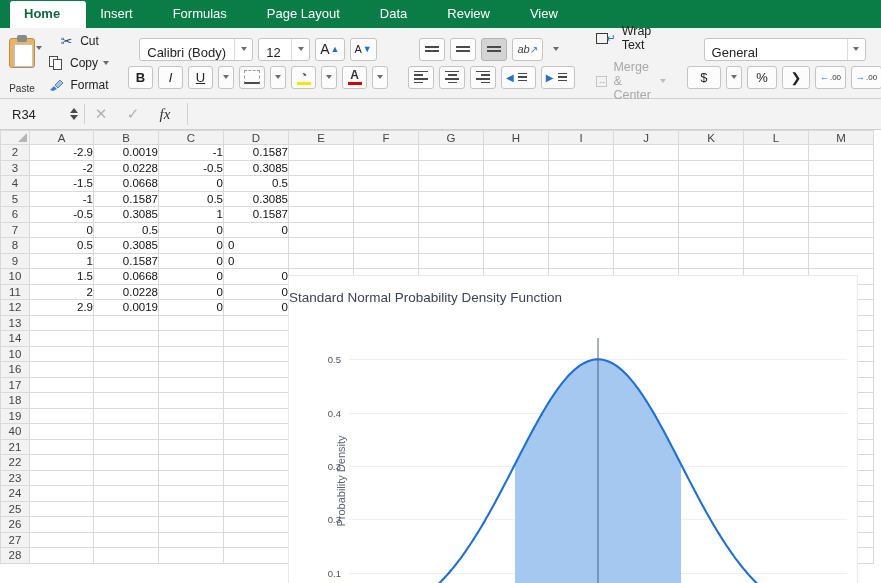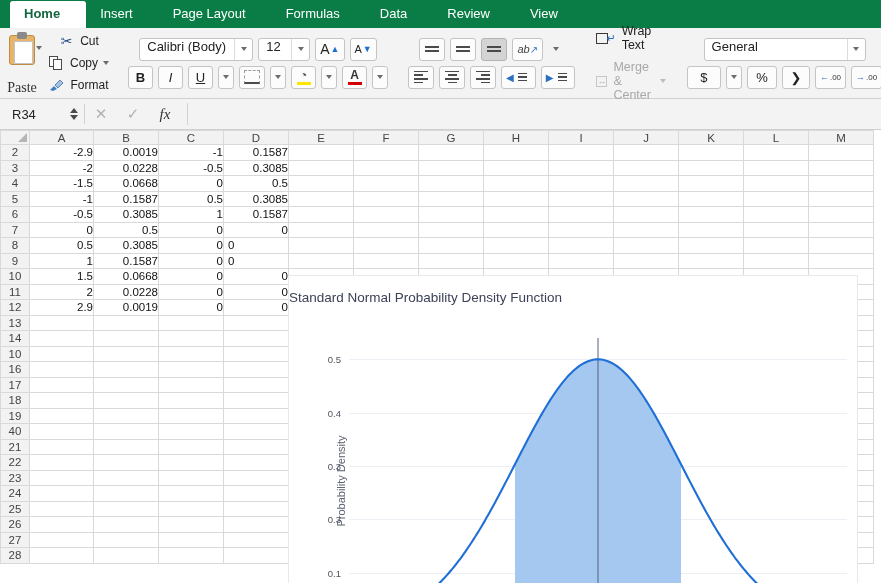--- a/index.html
+++ b/index.html
@@ -51,21 +51,21 @@
     background: #e8b46a; border: 1px solid #bd8b42; border-radius: 3px;
   }
   .cb-clip {
     position: absolute; left: 10px; top: 0px; width: 10px; height: 7px;
     background: #8a8a8a; border-radius: 2px;
   }
   .cb-page {
     position: absolute; left: 7px; top: 9px; width: 19px; height: 23px;
     background: #fff; border: 1px solid #c3c3c3;
   }
-  .paste-lbl { font-size: 14px; color: #333; margin-top: 14px; font-family: Liberation Serif, serif; }
+  .paste-lbl { font-size: 10px; color: #333; margin-top: 14px; }
   .mini-caret {
     width: 0; height: 0; border-left: 3.5px solid transparent;
     border-right: 3.5px solid transparent; border-top: 4px solid #6b6b6b;
     display: inline-block;
   }
   .clip-caret { position: absolute; right: 2px; top: 18px; }
 
   .cbcol { display: flex; flex-direction: column; justify-content: center; gap: 2px; padding-left: 4px; }
   .cbrow { display: flex; align-items: center; gap: 5px; height: 20px; font-size: 12px; color: #222; cursor: pointer; }
   .cbrow .gi { width: 17px; height: 16px; position: relative; flex: 0 0 17px; }
@@ -76,21 +76,21 @@
   .ico-copy-a { position: absolute; left: 1px; top: 1px; width: 9px; height: 11px; border: 1.3px solid #4a4a4a; background: #fff; }
   .ico-copy-b { position: absolute; left: 5px; top: 4px; width: 9px; height: 11px; border: 1.3px solid #4a4a4a; background: #fff; }
   
   .ico-brush { position: absolute; left: 0; top: 1px; width: 16px; height: 14px; }
 
   
   .fgrp { flex-direction: column; justify-content: center; gap: 5px; padding: 0 8px; }
   .frow { display: flex; align-items: center; gap: 5px; }
   .fld {
     background: #fff; border: 1px solid #c4c4c4; border-radius: 3px;
-    height: 23px; display: flex; align-items: flex-start; font-size: 13px;
+    height: 23px; display: flex; align-items: flex-end; font-size: 13px;
     color: #222; padding-left: 7px; cursor: pointer;
   }
   .fld .cap { width: 18px; height: 21px; display: flex; align-items: center; justify-content: center; border-left: 1px solid #dcdcdc; margin-left: auto; }
   .fontname { width: 114px; }
   .fontsize { width: 52px; }
   .btn {
     height: 23px; min-width: 25px; background: #fcfcfc;
     border: 1px solid #c4c4c4; border-radius: 3px;
     display: flex; align-items: center; justify-content: center;
     font-size: 13px; color: #222; cursor: pointer; padding: 0 4px;
@@ -182,22 +182,22 @@
   .gline { position: absolute; height: 1px; background: #eceff3; }
 </style>
 </head>
 <body>
 
 <div id="app">
 
   <div class="tabbar">
     <div class="tab active">Home</div>
     <div class="tab">Insert</div>
+    <div class="tab">Formulas</div>
     <div class="tab">Page Layout</div>
-    <div class="tab">Formulas</div>
     <div class="tab">Data</div>
     <div class="tab">Review</div>
     <div class="tab">View</div>
   </div>
 
   <div class="ribbon">
 
     <div class="rgroup clip">
       <div class="paste-ico">
         <div class="cb-body"></div>

